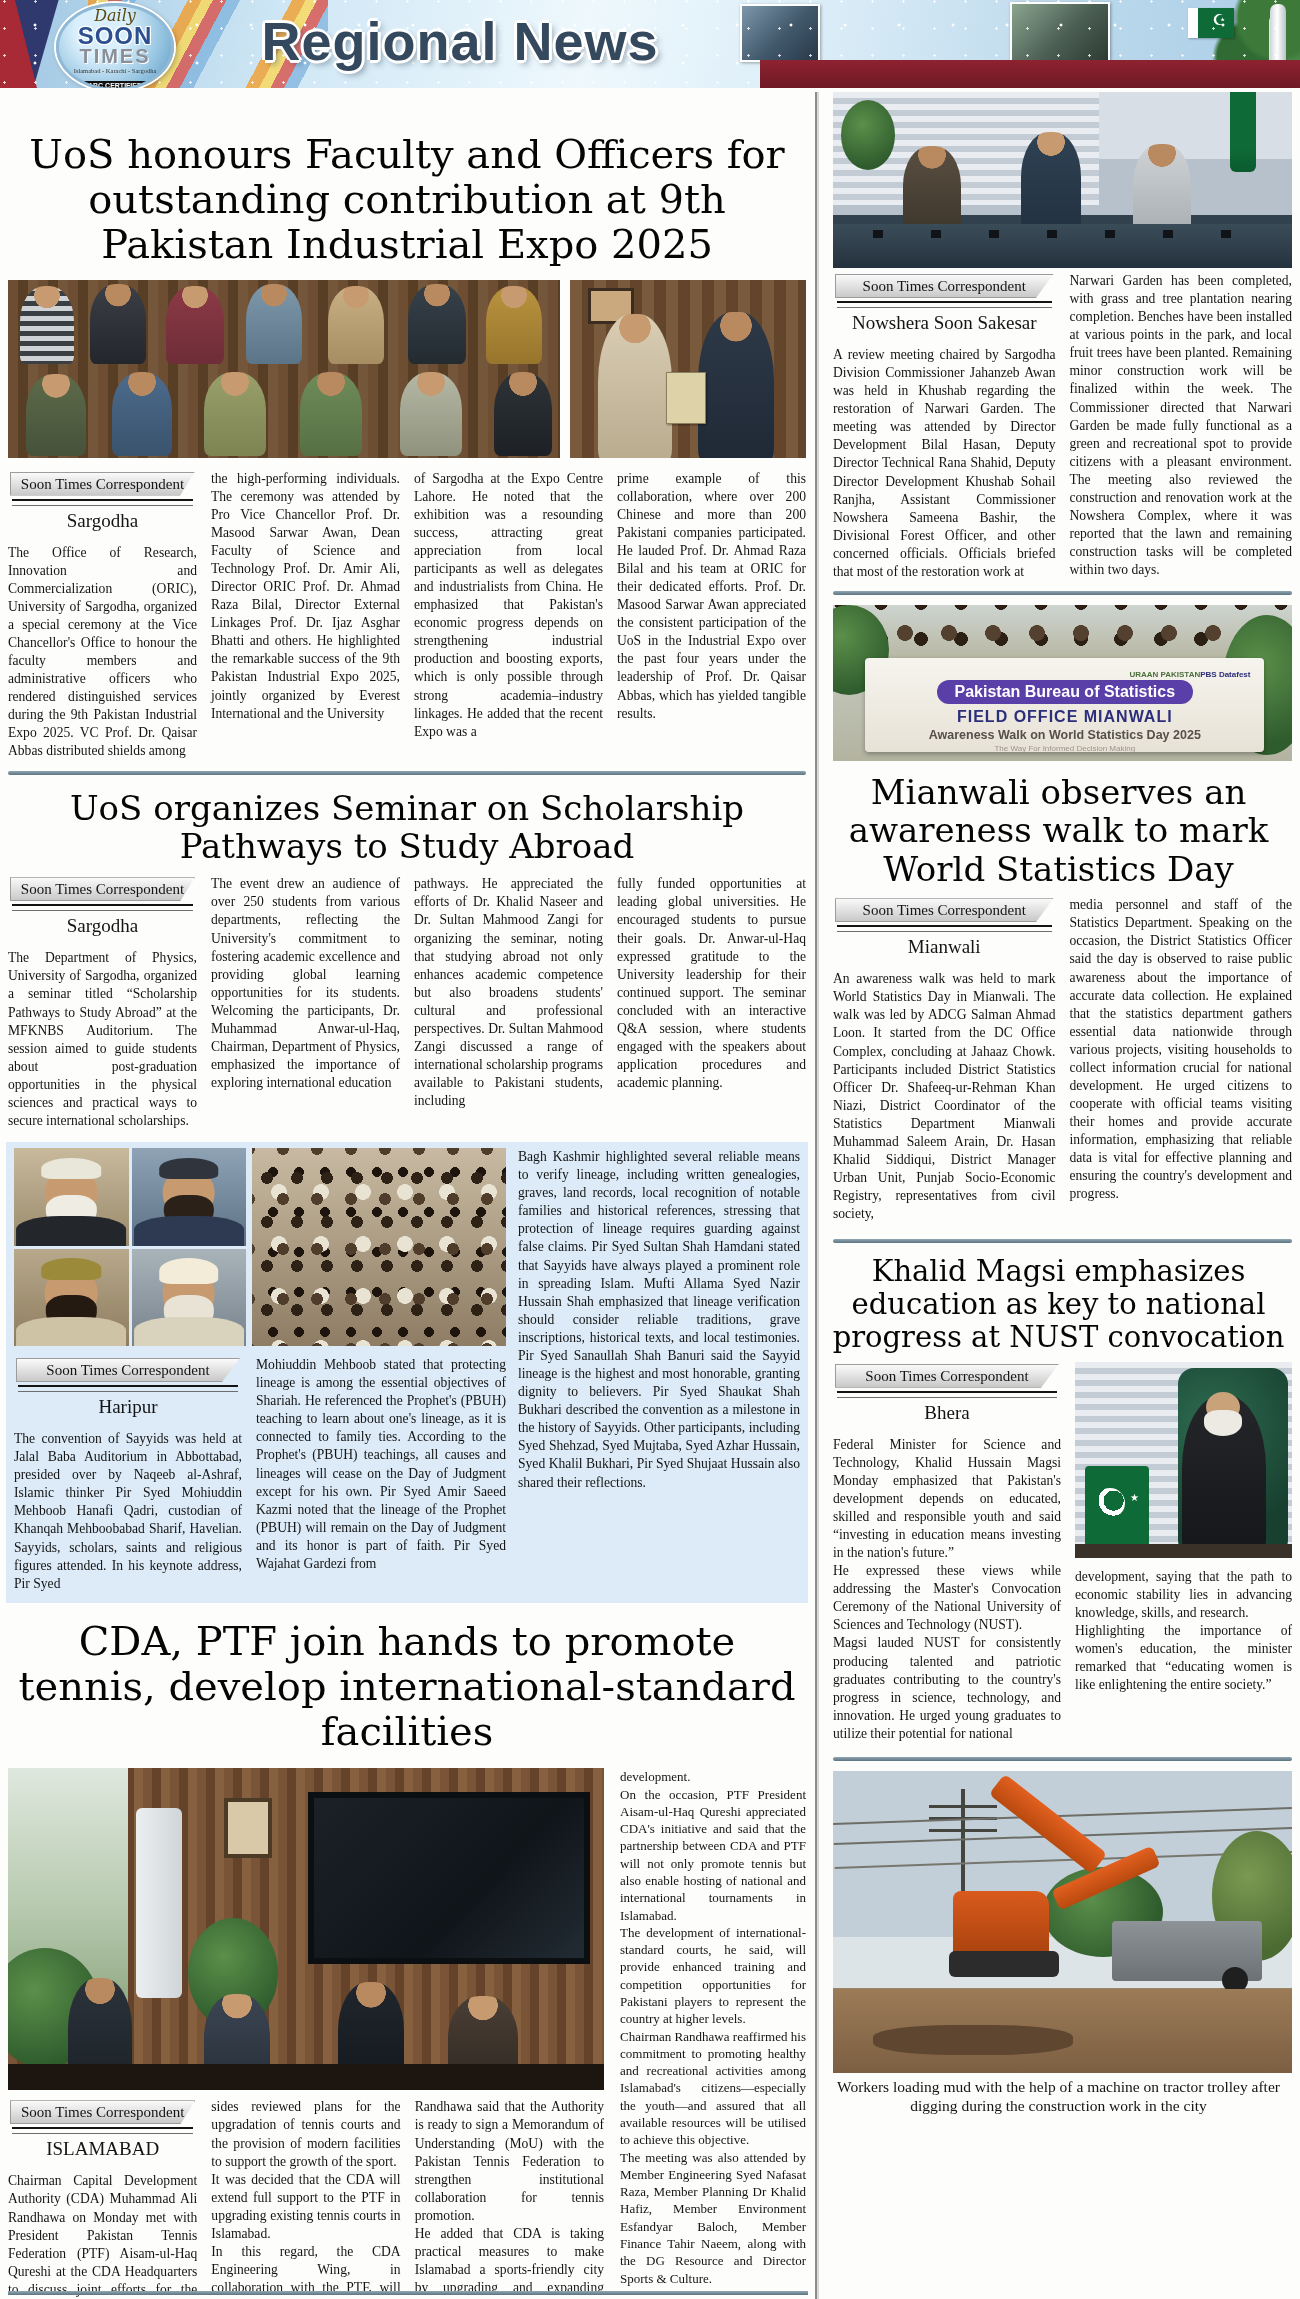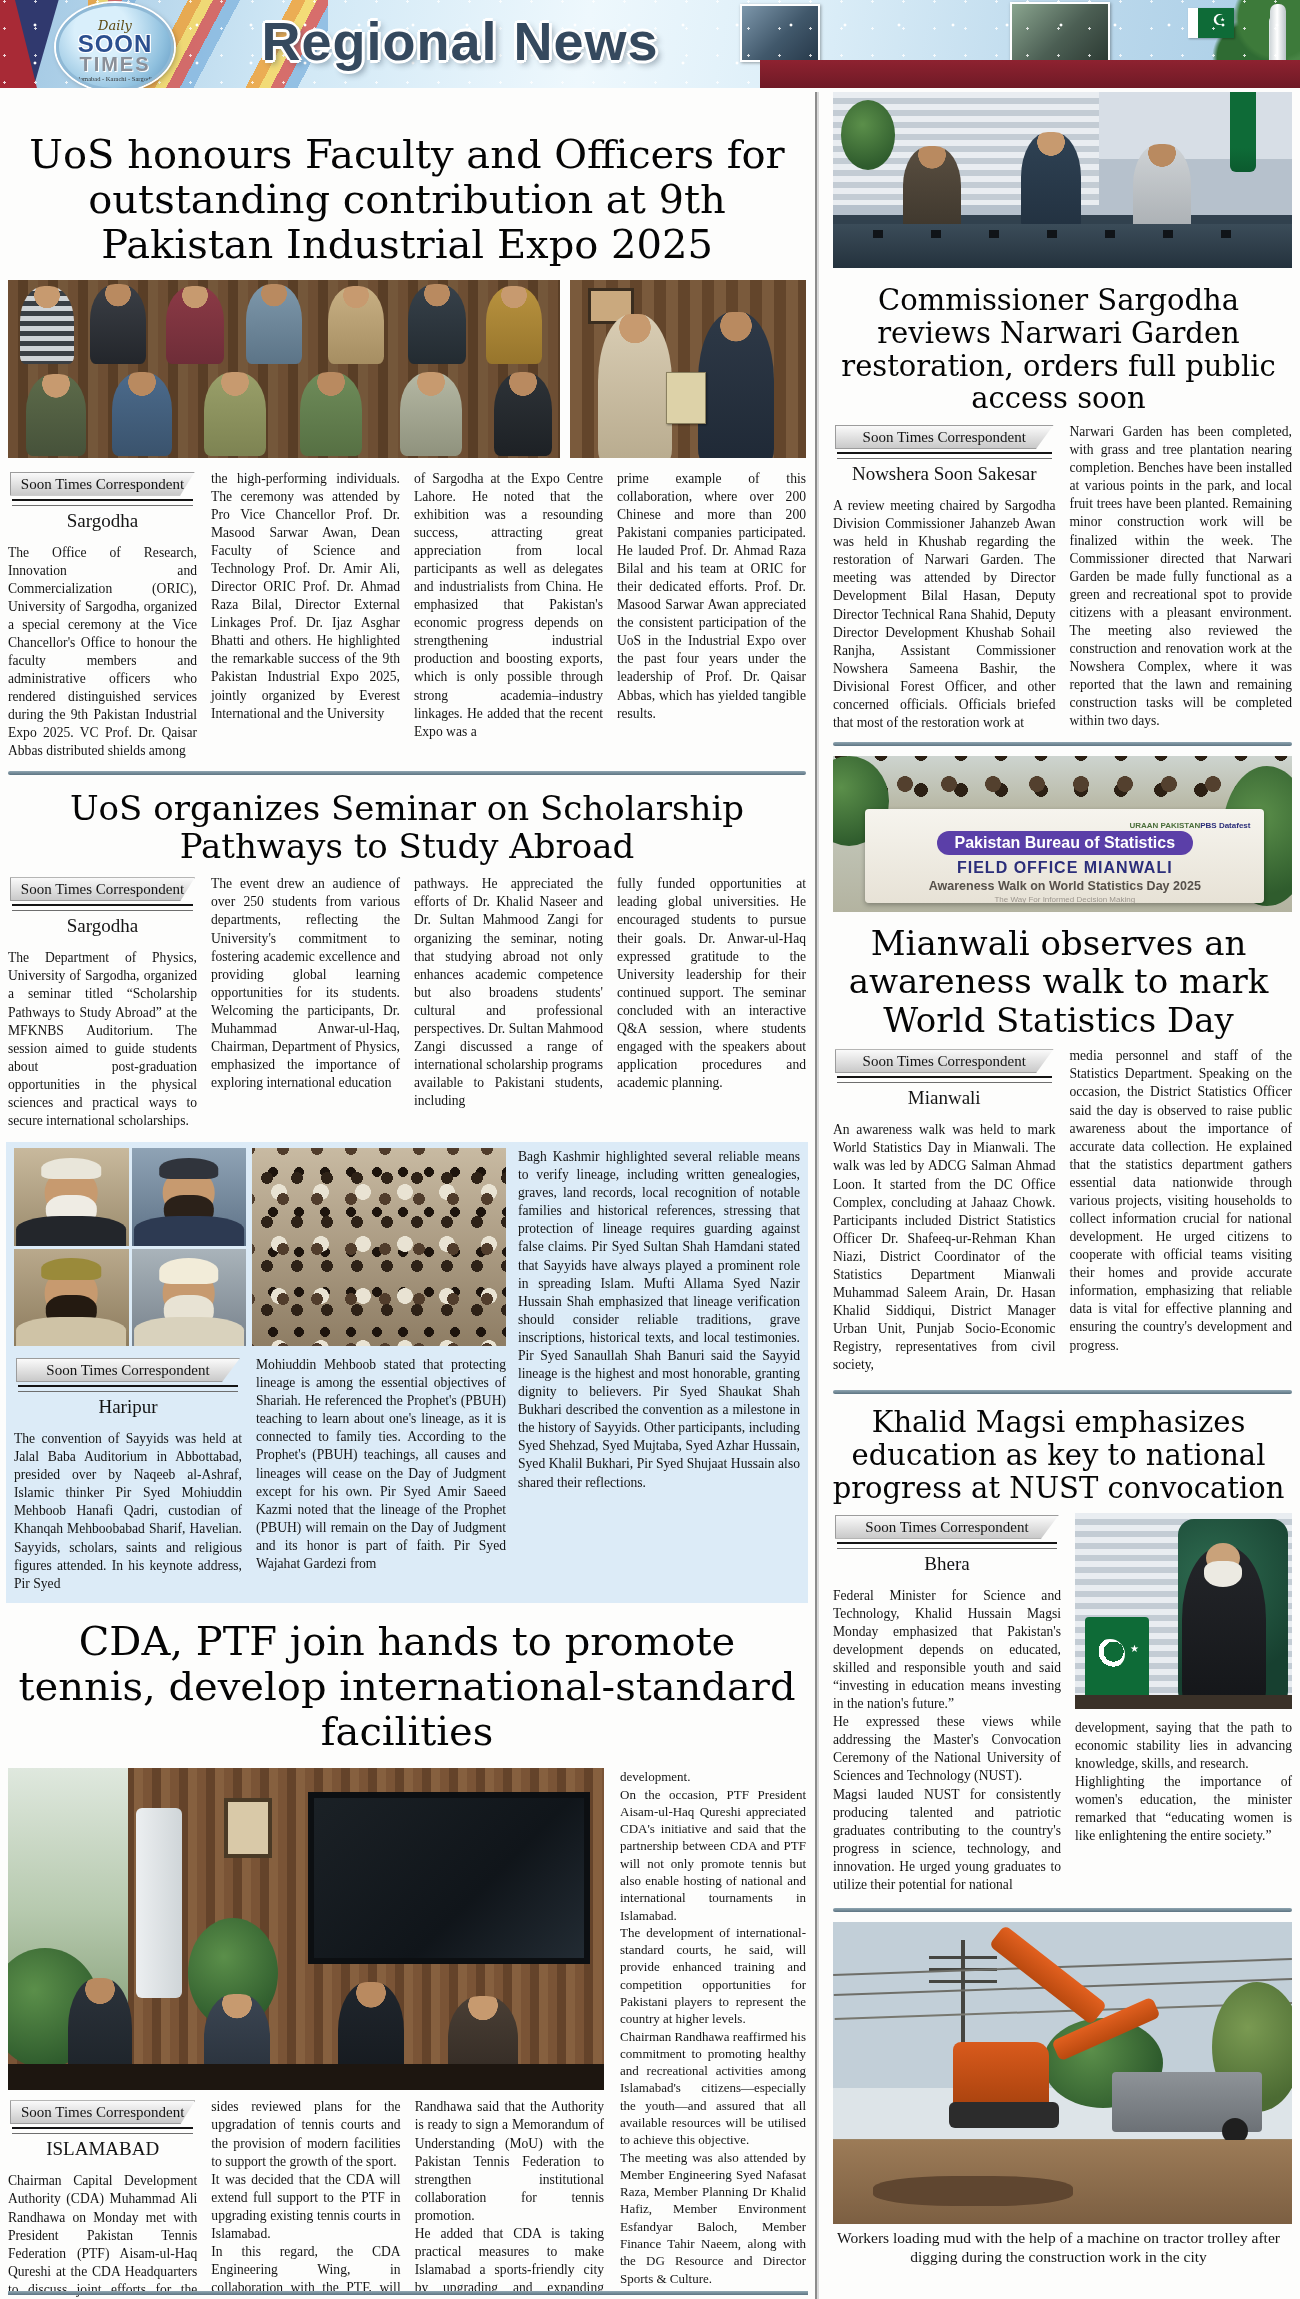--- a/index.html
+++ b/index.html
@@ -14,21 +14,21 @@
     background-image:radial-gradient(circle 1.6px,#ffffff 96%,transparent),radial-gradient(circle 1.1px,#ffffffcc 96%,transparent);
     background-size:54px 38px,31px 27px;background-position:8px 6px,20px 15px;pointer-events:none;}
   .mh-corner-navy{position:absolute;left:-26px;top:0;width:72px;height:88px;background:#30396e;transform:skewX(-16deg);}
   .mh-corner-red{position:absolute;left:-40px;top:0;width:66px;height:88px;background:#a82a36;transform:skewX(14deg);}
   .mh-rays{position:absolute;left:88px;top:-8px;width:240px;height:104px;opacity:.75;filter:blur(.5px);
     background:repeating-linear-gradient(118deg,#f59a1f 0 12px,#ffd84d 12px 22px,#d9463e 22px 34px,#7fb3de 34px 46px,rgba(255,255,255,0) 46px 92px);}
   .logo{position:absolute;left:56px;top:3px;width:112px;height:82px;border-radius:50%;
     border:3px solid #8fb9d6;box-shadow:0 0 0 2px #fff,2px 2px 6px rgba(0,0,0,.35);
     background:radial-gradient(circle at 38% 30%,#d9effb 0 30%,#8fc0de 70%,#5e93bd 100%);
     text-align:center;z-index:5;overflow:hidden;}
-  .logo .daily{font-family:"DejaVu Serif",serif;font-style:italic;font-size:13px;color:#5d4a12;margin-top:12px;}
+  .logo .daily{font-family:"DejaVu Serif",serif;font-style:italic;font-size:16px;color:#5d4a12;margin-top:0;}
   .logo .soon{font-family:"Liberation Sans",sans-serif;font-weight:bold;font-size:24px;line-height:.9;color:#2b4f8f;
     text-shadow:1px 1px 0 #fff,-1px -1px 0 #fff,1px -1px 0 #fff,-1px 1px 0 #fff;letter-spacing:1px;}
   .logo .times{font-family:"Liberation Sans",sans-serif;font-weight:bold;font-size:20px;line-height:.95;color:#8a8f98;
     text-shadow:1px 1px 0 #fff;letter-spacing:2px;}
   .logo .cities{font-size:6.5px;color:#333;margin-top:1px;}
   .logo .cert{display:inline-block;background:#111;color:#fff;font-family:"Liberation Sans",sans-serif;
     font-size:7px;font-weight:bold;padding:1px 4px;margin-top:1px;border-radius:1px;}
   .mh-title{position:absolute;left:180px;top:10px;width:560px;text-align:center;z-index:4;
     font-family:"Liberation Sans",sans-serif;font-weight:bold;font-size:54px;letter-spacing:1px;color:#35495e;
     text-shadow:-3px 0 0 #fff,3px 0 0 #fff,0 -3px 0 #fff,0 3px 0 #fff,-2px -2px 0 #fff,2px 2px 0 #fff,4px 4px 6px rgba(40,60,80,.45);}
@@ -357,21 +357,20 @@
         <div class="ph scene-conf com-photo">
           <div class="blinds" style="position:absolute;left:0;top:0;width:58%;height:64%;"></div>
           <div style="position:absolute;right:36px;top:0;width:26px;height:80px;background:linear-gradient(180deg,#0e6b37 0 70%,#0b5a2e);border-radius:0 0 6px 6px;"></div>
           <div class="greenblob" style="left:8px;top:8px;width:54px;height:70px;"></div>
           <div class="fig" style="left:70px;top:54px;width:58px;height:88px;background:radial-gradient(ellipse 14px 14px at 50% 10%,#b98a60 0 97%,transparent),linear-gradient(#5a4f41,#3d362c);"></div>
           <div class="fig" style="left:188px;top:40px;width:60px;height:100px;background:radial-gradient(ellipse 14px 14px at 50% 10%,#c79a6f 0 97%,transparent),linear-gradient(#2f4254,#223140);"></div>
           <div class="fig" style="left:300px;top:52px;width:58px;height:90px;background:radial-gradient(ellipse 14px 14px at 50% 10%,#b98a60 0 97%,transparent),linear-gradient(#cfd3d6,#a9aeb2);"></div>
           <div style="position:absolute;left:0;bottom:0;width:100%;height:44px;background:linear-gradient(180deg,#3b4c59,#24323d);"></div>
           <div style="position:absolute;left:40px;bottom:30px;width:380px;height:8px;background:repeating-linear-gradient(90deg,#101418 0 10px,transparent 10px 58px);"></div>
         </div>
-        <h2 class="hl hl-com">Commissioner Sargodha reviews Narwari Garden restoration, orders full public access soon</h2>
         <div class="twocol">
           <div class="c">
             <div class="bywrap">
               <div class="bybox">Soon Times Correspondent</div>
               <div class="byrule"></div>
               <div class="dateline">Nowshera Soon Sakesar</div>
             </div>
             <p class="bt" style="margin:0;">A review meeting chaired by Sargodha Division Commissioner Jahanzeb Awan was held in Khushab regarding the restoration of Narwari Garden. The meeting was attended by Director Development Bilal Hasan, Deputy Director Technical Rana Shahid, Deputy Director Development Khushab Sohail Ranjha, Assistant Commissioner Nowshera Sameena Bashir, the Divisional Forest Officer, and other concerned officials. Officials briefed that most of the restoration work at</p>
           </div>
           <div class="c">

